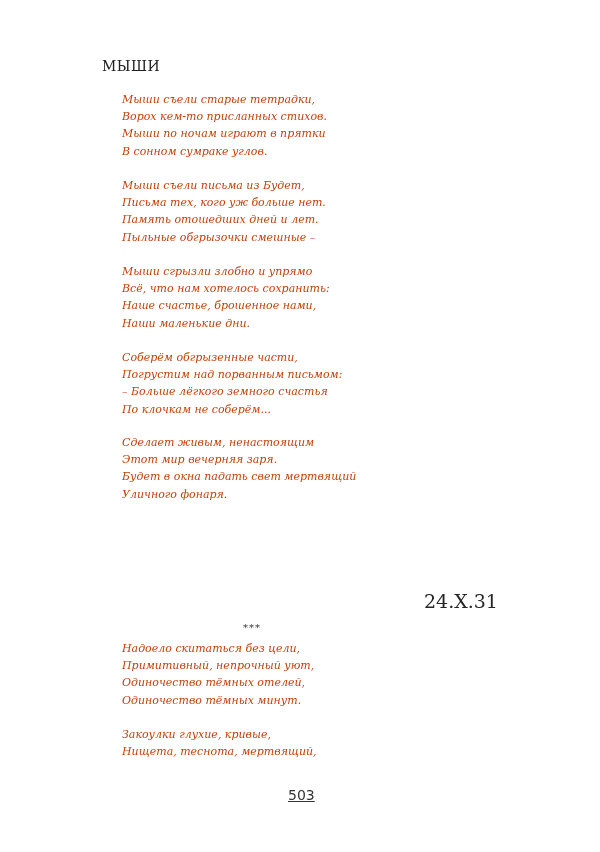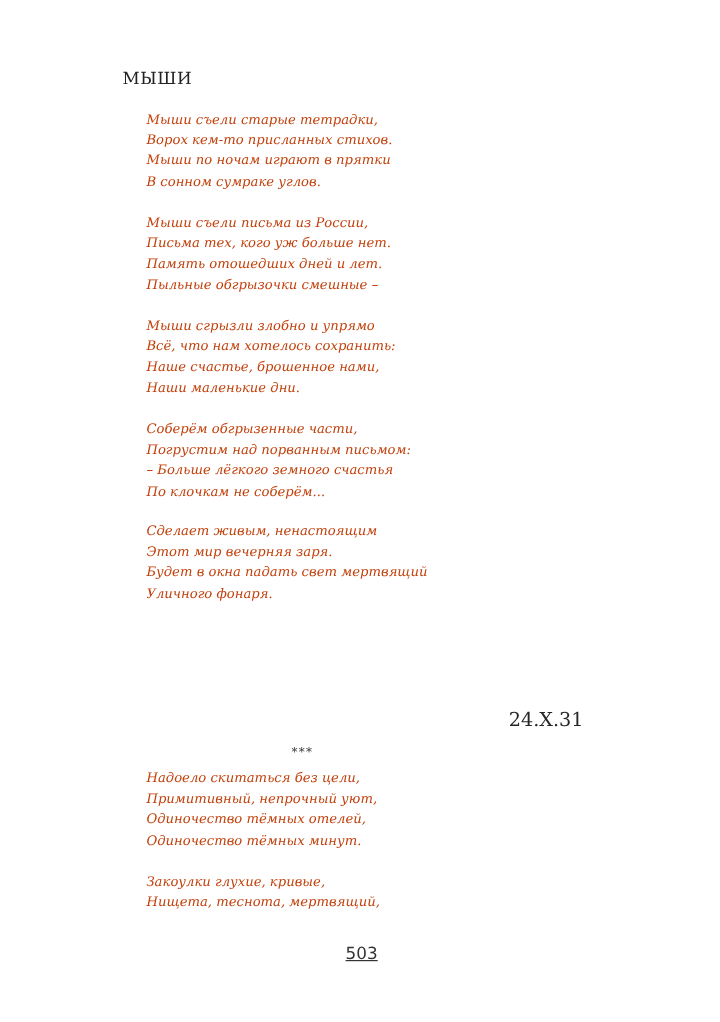--- a/index.html
+++ b/index.html
@@ -10,21 +10,21 @@
       font-family: "DejaVu Serif", serif; font-size: 14px; letter-spacing: 0.5px;
       color: #222;
     }
     .stanza { position: absolute; left: 122px; }
     .line {
       font-family: "DejaVu Serif", serif; font-style: italic; font-size: 11px;
       line-height: 17.2px; color: #c2410c; white-space: nowrap;
     }
     .date {
       position: absolute; left: 424px; top: 590px;
-      font-family: "DejaVu Serif", serif; font-size: 16px; color: #262626;
+      font-family: "DejaVu Serif", serif; font-size: 19px; color: #262626;
     }
     .sep {
       position: absolute; left: 243px; top: 622px;
       font-family: "DejaVu Serif", serif; font-size: 10px; color: #333;
       letter-spacing: 1px;
     }
     .pagenum {
       position: absolute; left: 288px; top: 787px;
       font-family: "DejaVu Sans", sans-serif; font-size: 14px; color: #333; text-decoration: underline;
     }
@@ -36,21 +36,21 @@
   <div class="title">МЫШИ</div>
 
   <div class="stanza" style="top:91px">
     <div class="line">Мыши съели старые тетрадки,</div>
     <div class="line">Ворох кем-то присланных стихов.</div>
     <div class="line">Мыши по ночам играют в прятки</div>
     <div class="line">В сонном сумраке углов.</div>
   </div>
 
   <div class="stanza" style="top:177px">
-    <div class="line">Мыши съели письма из России,</div>
+    <div class="line">Мыши съели письма из Будет,</div>
     <div class="line">Письма тех, кого уж больше нет.</div>
     <div class="line">Память отошедших дней и лет.</div>
     <div class="line">Пыльные обгрызочки смешные –</div>
   </div>
 
   <div class="stanza" style="top:263px">
     <div class="line">Мыши сгрызли злобно и упрямо</div>
     <div class="line">Всё, что нам хотелось сохранить:</div>
     <div class="line">Наше счастье, брошенное нами,</div>
     <div class="line">Наши маленькие дни.</div>

